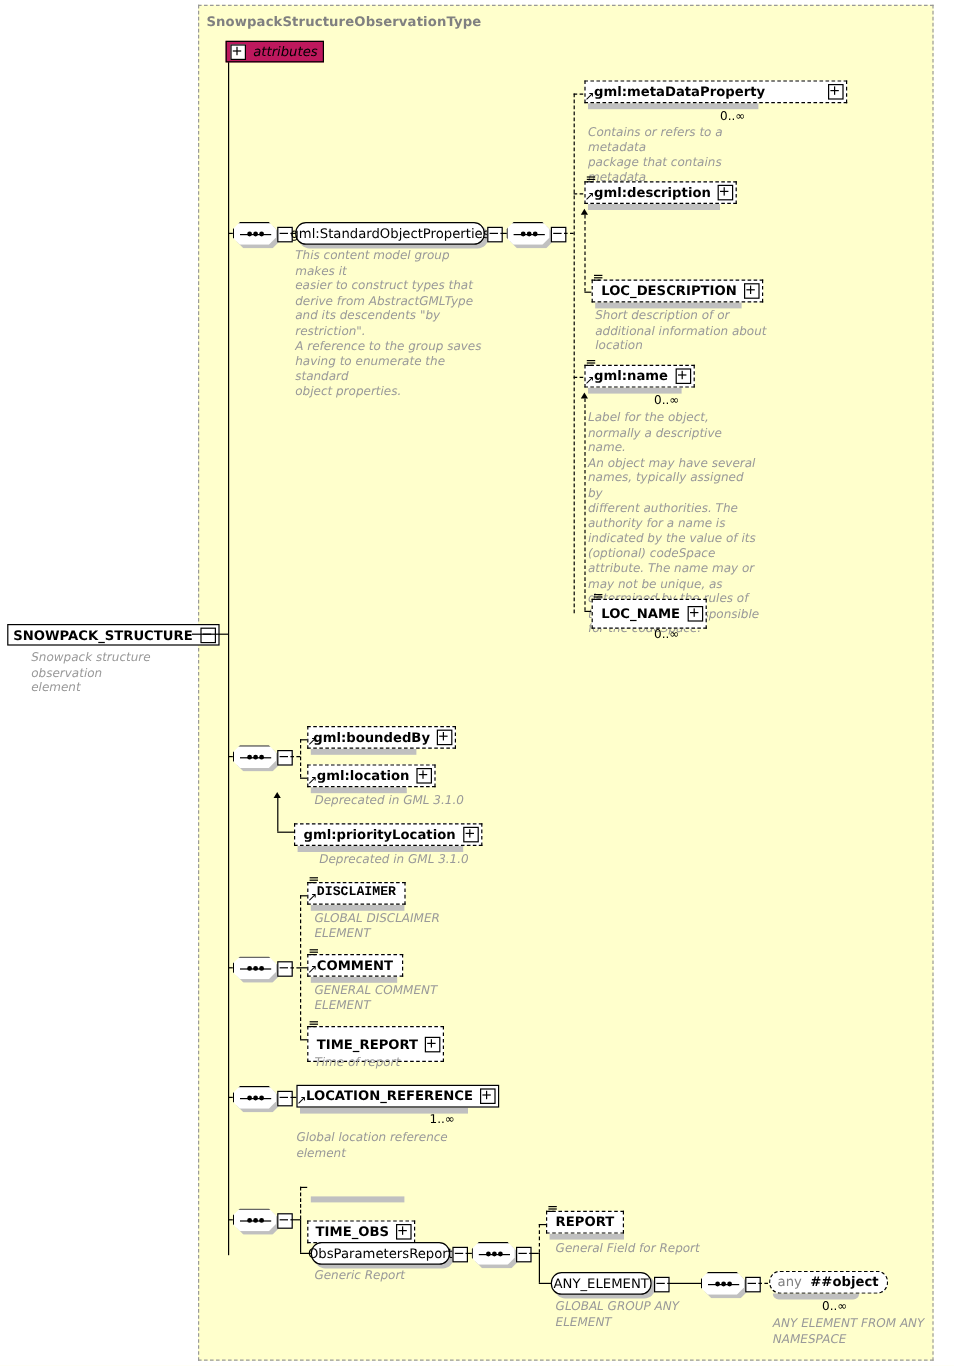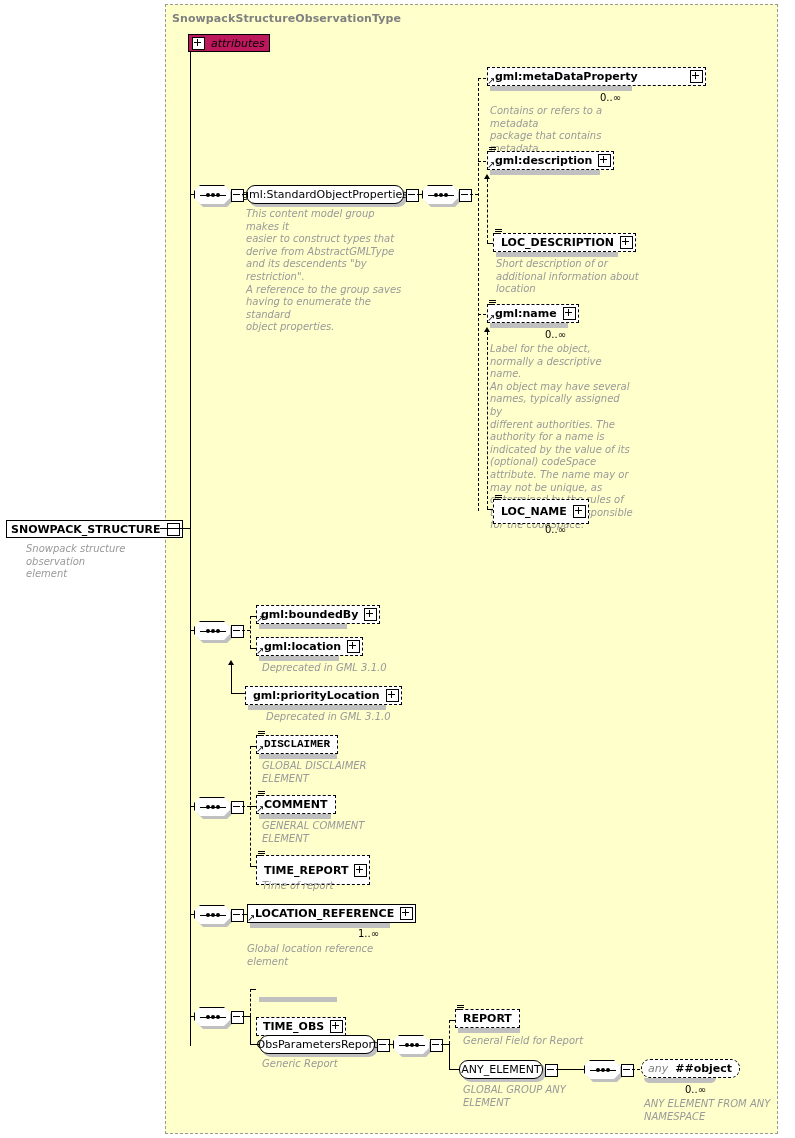--- a/index.html
+++ b/index.html
@@ -69,21 +69,21 @@
   }
   .grpwrap{position:absolute;}
   .grpwrap .shadowshape{position:absolute;background:#c0c0c0;border-radius:9px;}
 
   
   .anyshape{
     position:absolute;background:#ffffff;border:1px dashed #000;
     border-radius:9px;display:flex;align-items:center;
     font-size:11px;white-space:nowrap;box-sizing:border-box;
   }
-  .anyshape .g{color:#808080;padding-left:6px;font-style:italic;}
+  .anyshape .g{color:#808080;padding-left:6px;}
   .anyshape .b{color:#000;font-weight:bold;padding-left:7px;padding-right:7px;}
 
   
   .ann{
     position:absolute;font-size:10px;color:#999999;line-height:12.6px;
     white-space:pre-line;
     font-style:italic;
   }
   .card{
     position:absolute;font-size:10px;color:#000;font-weight:normal;white-space:nowrap;

